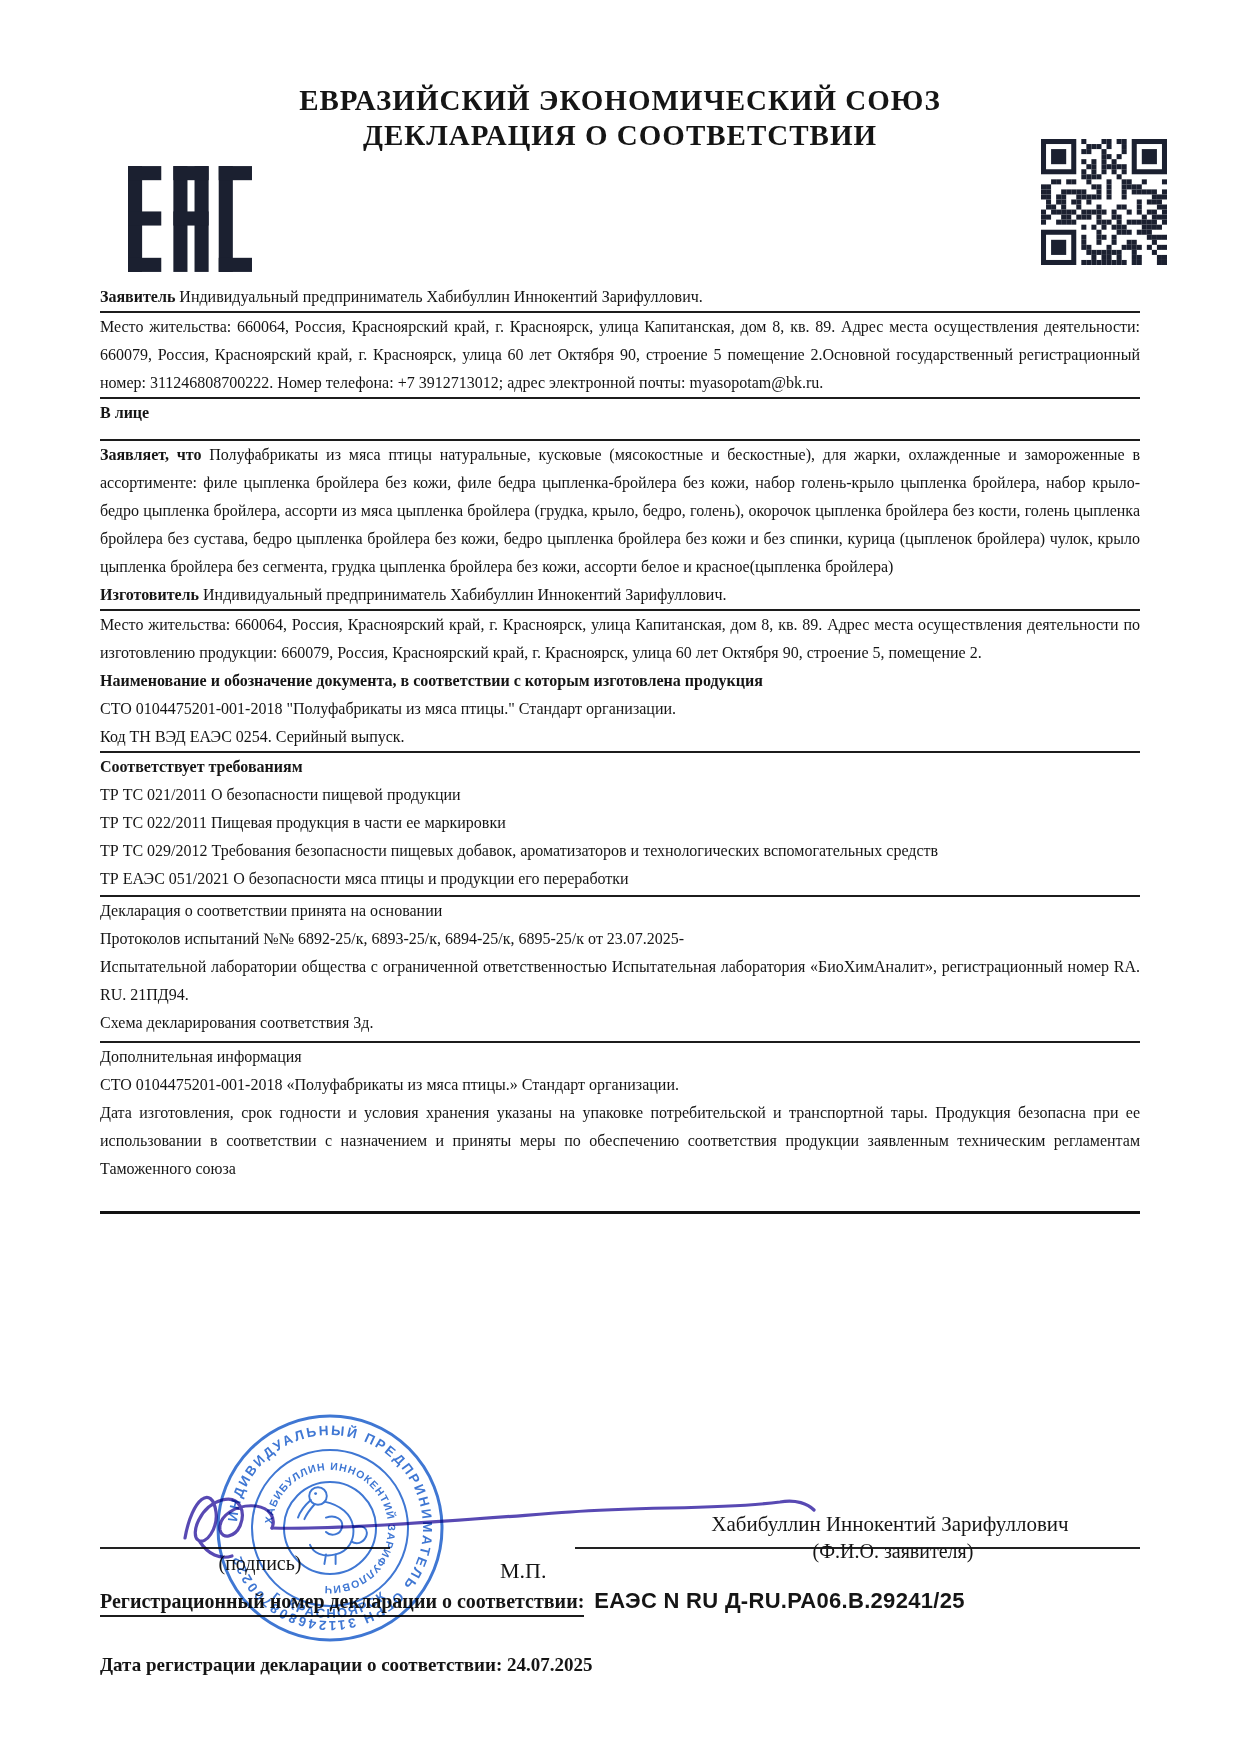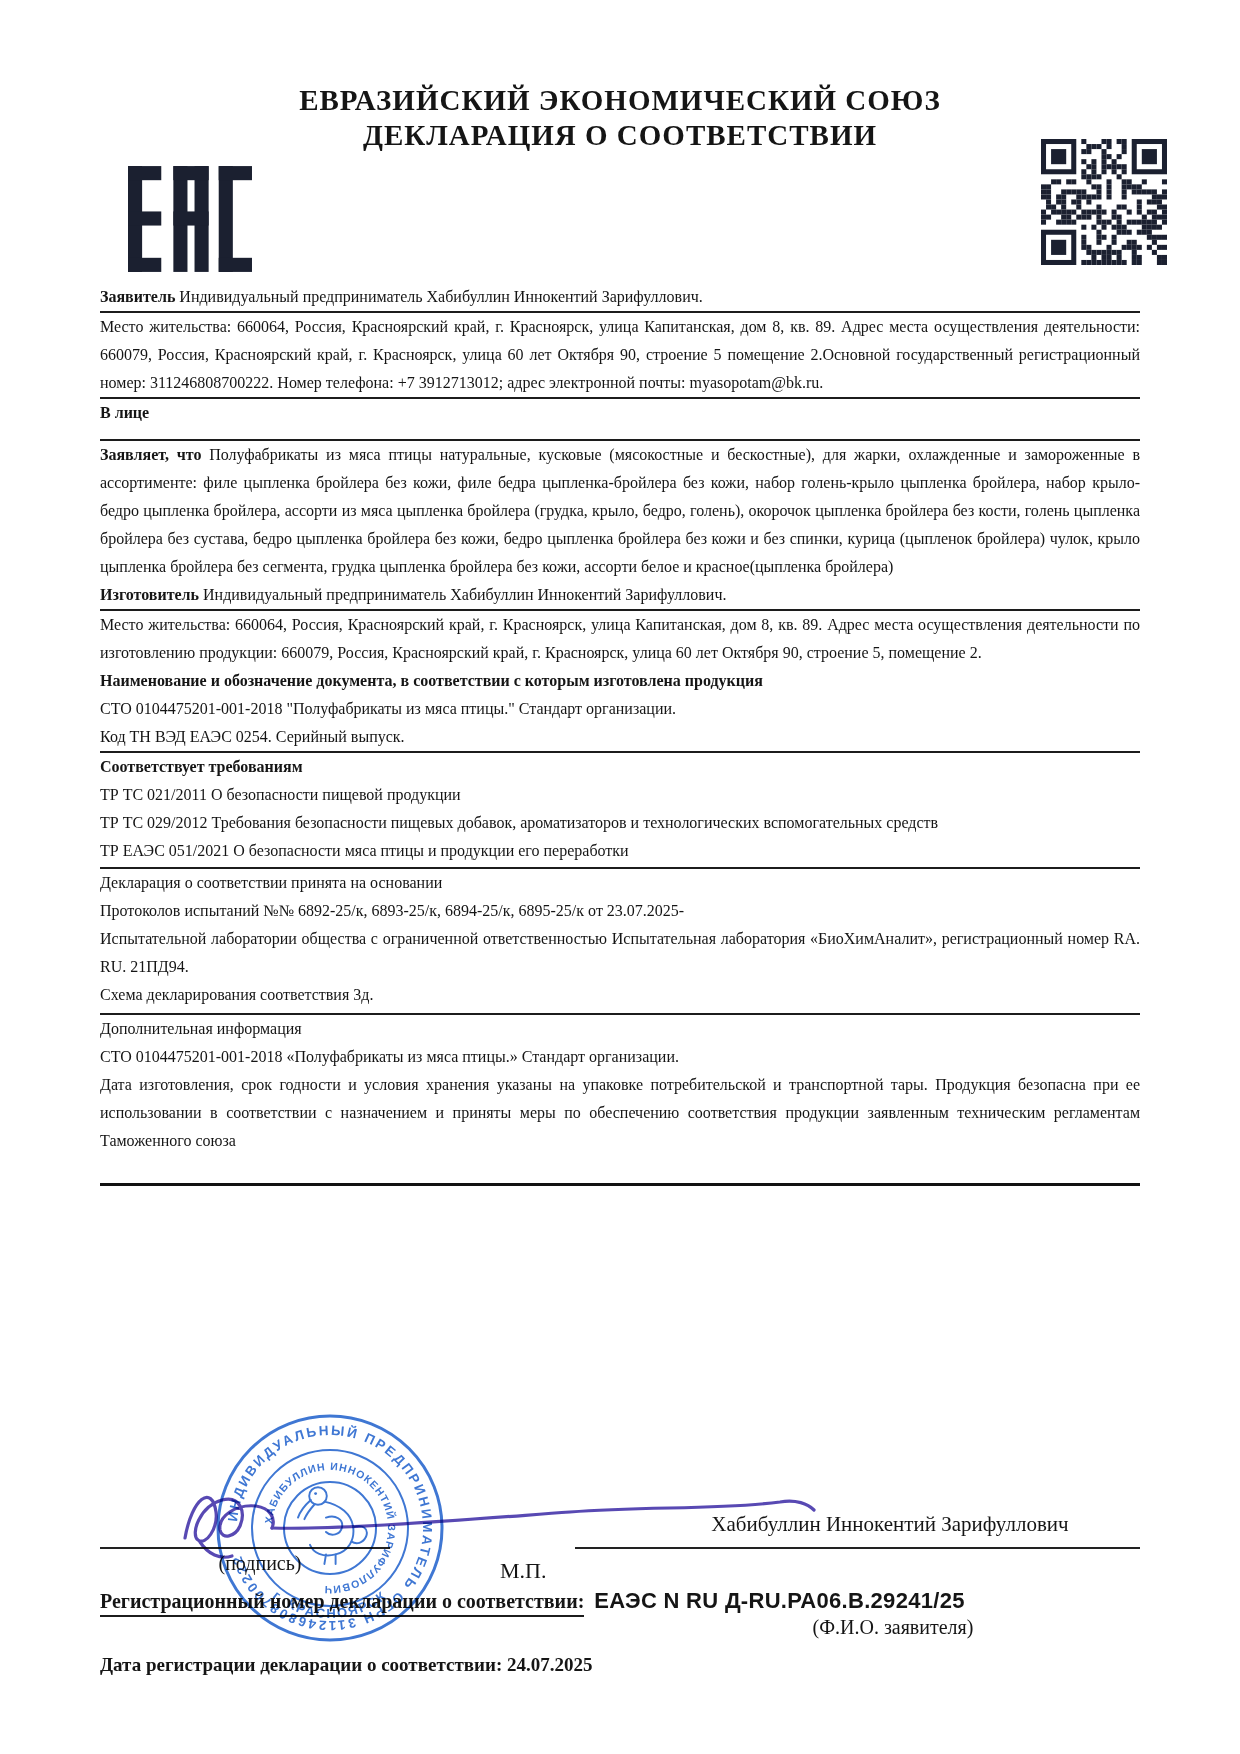--- a/index.html
+++ b/index.html
@@ -16,21 +16,21 @@
   .jp{text-align:justify;}
   b{font-weight:bold;}
   .rule{border-top:2px solid #1c1c1c;height:0;line-height:0;}
   .rule-thick{border-top:3px solid #111;height:0;line-height:0;margin-top:28px;}
   .mt2{margin-top:2px;} .mt4{margin-top:4px;} .mt12{margin-top:12px;}
   .validity{font-weight:bold;margin-top:2px;}
   .abs{position:absolute;}
   .mp{left:500px;top:1514px;font-size:22px;margin-top:44px;}
   .fio{left:590px;top:1512px;width:600px;text-align:center;font-size:21px;}
   .sig-caption{left:180px;top:1552px;width:160px;text-align:center;font-size:20px;}
-  .fio-caption{left:693px;top:1616px;width:400px;text-align:center;font-size:20px;}
+  .fio-caption{left:693px;top:1540px;width:400px;text-align:center;font-size:20px;}
   .line{position:absolute;border-top:2px solid #222;height:0;}
   .line-sign{left:100px;top:1547px;width:290px;}
   .line-fio{left:575px;top:1547px;width:565px;}
   .regrow{left:100px;top:1588px;width:1100px;font-size:20px;font-weight:bold;white-space:nowrap;}
   .regrow .lbl{border-bottom:2px solid #1c1c1c;padding-bottom:3px;}
   .regrow .val{font-family:"Liberation Sans",sans-serif;font-size:22px;margin-left:10px;letter-spacing:0.3px;}
   .daterow{left:100px;top:1654px;width:1040px;font-size:19px;font-weight:bold;}
   .stamp{position:absolute;left:205px;top:1403px;mix-blend-mode:multiply;opacity:.92;}
   .signature{position:absolute;left:140px;top:1450px;mix-blend-mode:multiply;}
 </style>
@@ -312,20 +312,21 @@
     <p class="jp"><b>Заявляет, что</b> <span>Полуфабрикаты из мяса птицы натуральные, кусковые (мясокостные и бескостные), для жарки, охлажденные и замороженные в ассортименте: филе цыпленка бройлера без кожи, филе бедра цыпленка-бройлера без кожи, набор голень-крыло цыпленка бройлера, набор крыло-бедро цыпленка бройлера, ассорти из мяса цыпленка бройлера (грудка, крыло, бедро, голень), окорочок цыпленка бройлера без кости, голень цыпленка бройлера без сустава, бедро цыпленка бройлера без кожи, бедро цыпленка бройлера без кожи и без спинки, курица (цыпленок бройлера) чулок, крыло цыпленка бройлера без сегмента, грудка цыпленка бройлера без кожи, ассорти белое и красное(цыпленка бройлера)</span></p>
     <div class="row mt2"><b>Изготовитель</b> <span>Индивидуальный предприниматель Хабибуллин Иннокентий Зарифуллович.</span></div>
     <div class="rule"></div>
     <p class="jp">Место жительства: 660064, Россия, Красноярский край, г. Красноярск, улица Капитанская, дом 8, кв. 89. Адрес места осуществления деятельности по изготовлению продукции: 660079, Россия, Красноярский край, г. Красноярск, улица 60 лет Октября 90, строение 5, помещение 2.</p>
     <div class="row mt2"><b>Наименование и обозначение документа, в соответствии с которым изготовлена продукция</b></div>
     <p>СТО 0104475201-001-2018 "Полуфабрикаты из мяса птицы." Стандарт организации.</p>
     <p>Код ТН ВЭД ЕАЭС 0254. Серийный выпуск.</p>
     <div class="rule"></div>
     <div class="row"><b>Соответствует требованиям</b></div>
     <p class="jp">ТР ТС 021/2011 О безопасности пищевой продукции</p>
+    <p class="jp">ТР ТС 022/2011 Пищевая продукция в части ее маркировки</p>
     <p class="jp">ТР ТС 029/2012 Требования безопасности пищевых добавок, ароматизаторов и технологических вспомогательных средств</p>
     <p class="jp">ТР ЕАЭС 051/2021 О безопасности мяса птицы и продукции его переработки</p>
     <div class="rule mt2"></div>
     <p>Декларация о соответствии принята на основании</p>
     <p>Протоколов испытаний №№ 6892-25/к, 6893-25/к, 6894-25/к, 6895-25/к от 23.07.2025-</p>
     <p class="jp">Испытательной лаборатории общества с ограниченной ответственностью Испытательная лаборатория «БиоХимАналит», регистрационный номер RA. RU. 21ПД94.</p>
     <p>Схема декларирования соответствия 3д.</p>
     <div class="rule mt4"></div>
     <p>Дополнительная информация</p>
     <p>СТО 0104475201-001-2018 «Полуфабрикаты из мяса птицы.» Стандарт организации.</p>

